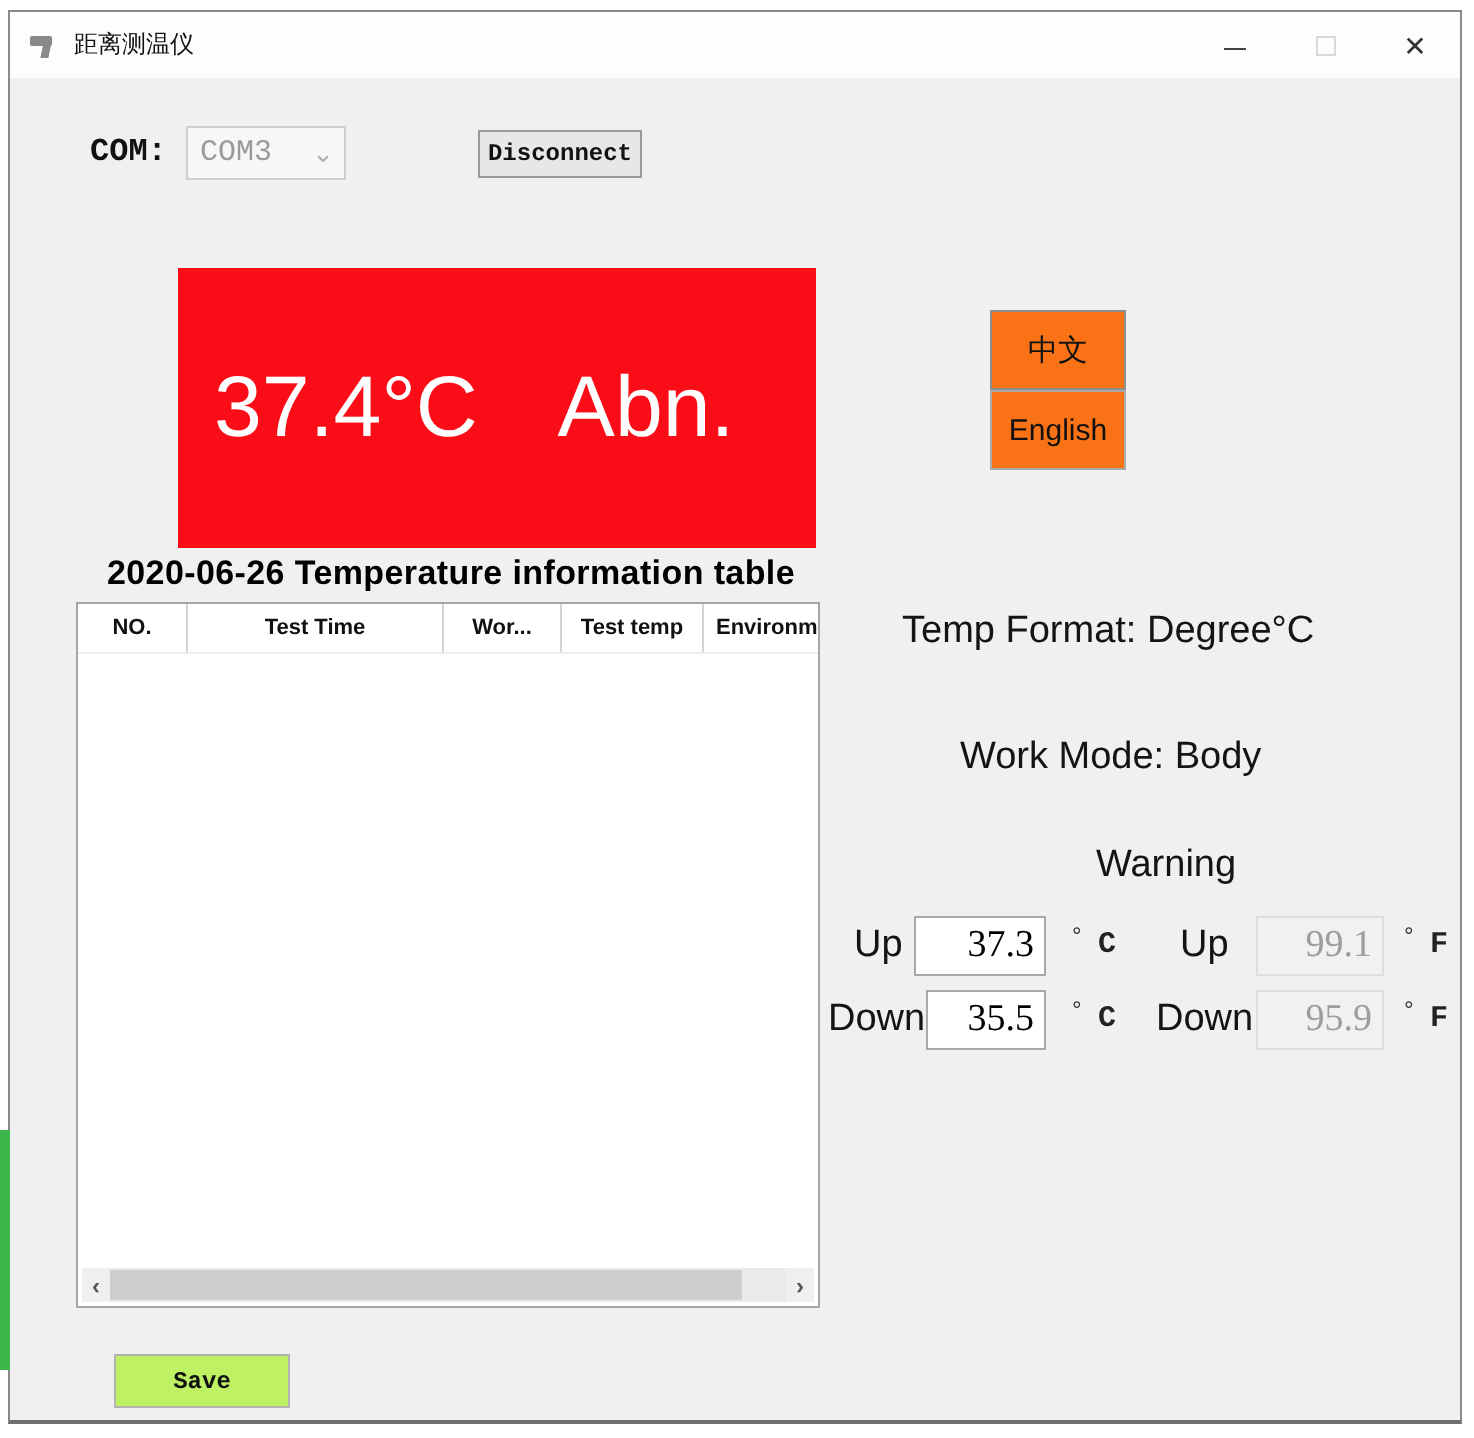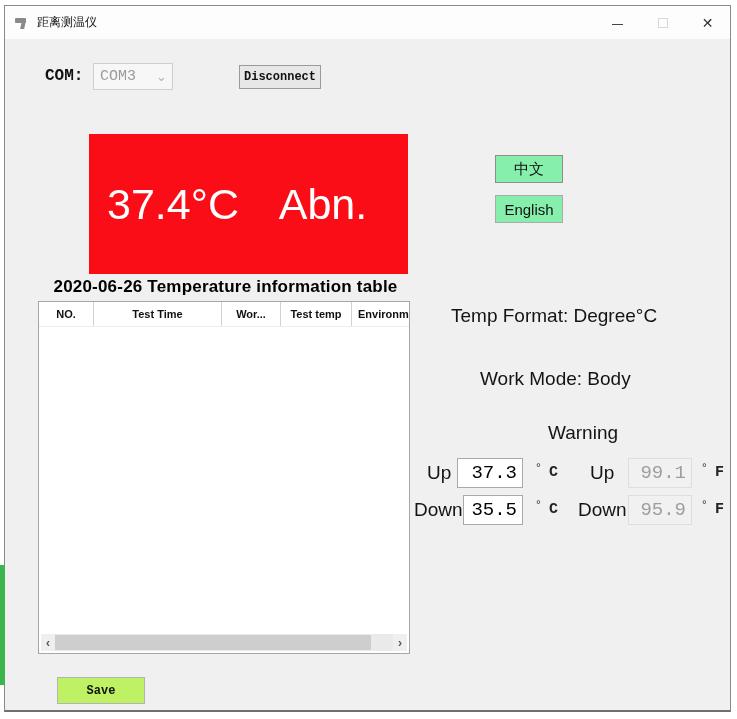--- a/index.html
+++ b/index.html
@@ -39,21 +39,21 @@
   }
   .disconnect-btn { position:absolute; left:234px; top:59px; width:82px; height:24px; font-size:12px; font-weight:bold; background:#e7e7e7; border-color:#9a9a9a; }
 
   .big-display {
     position:absolute; top:128px; height:140px; display:flex; align-items:center; justify-content:center;
     color:#fff; font-size:43px;
   }
   .temp-display { left:37px; width:168px;margin-left:47px; }
   .status-display { left:233px; width:170px; }
 
-  .lang-btn { position:absolute; left:490px; width:68px; height:28px; font-size:15px; background:#86efac; }
+  .lang-btn { position:absolute; left:490px; width:68px; height:40px; font-size:15px; background:#f97316; }
   .lang-zh { top:149px; border-color:#8d8d8d; }
   .lang-en { top:189px; border-color:#ababab; }
 
   .table-heading { position:absolute; left:33px; top:271px; width:375px; text-align:center; font-size:17px; font-weight:bold; color:#000; letter-spacing:0.2px; }
 
   .data-table { position:absolute; left:33px; top:295px; width:372px; height:353px; background:#fff; border:1px solid #a6a6a6; overflow:hidden; }
   .table-header-row { display:flex; height:25px; overflow:hidden; border-bottom:1px solid #ededed; }
   .th {
     flex:none; display:flex; align-items:center; justify-content:center;
     font-family:Liberation Sans, sans-serif; font-size:11px; font-weight:bold; color:#111;
@@ -74,21 +74,21 @@
   .scroll-thumb { position:absolute; left:0; top:1px; height:15px; width:316px; background:#cecece; }
 
   .info-line { position:absolute; font-size:19px; color:#141414; white-space:nowrap; }
   .temp-format-line { left:446px; top:299px; }
   .work-mode-line { left:475px; top:362px; }
   .warning-title { left:543px; top:416px; font-size:19px; }
 
   .limit-label { position:absolute; font-size:19px; color:#141414; }
   .limit-input {
     position:absolute; height:30px; text-align:right; padding-right:5px; font-size:19px;
-    font-family:Liberation Mono, monospace; color:#000; background:#fff; border:1px solid #a9a9a9; outline:none;
+    font-family:Liberation Serif, serif; color:#000; background:#fff; border:1px solid #a9a9a9; outline:none;
   }
   .limit-input:disabled { background:#f1f1f1; border:1px solid #dedede; color:#9d9d9d; }
   .deg-sym { position:absolute; font-size:12px; color:#333; }
   .unit-sym { position:absolute; font-size:15px; color:#222; font-weight:bold; }
 
   .save-btn { position:absolute; left:52px; top:671px; width:88px; height:27px; font-size:12px; font-weight:bold; background:#bef264; border-color:#b3b3b3; }
   .clear-btn { position:absolute; left:271px; top:669px; width:77px; height:31px; font-size:12px; font-weight:bold; background:#ededed; border:2px solid #0078d7; }
 </style>
 </head>
 <body>

